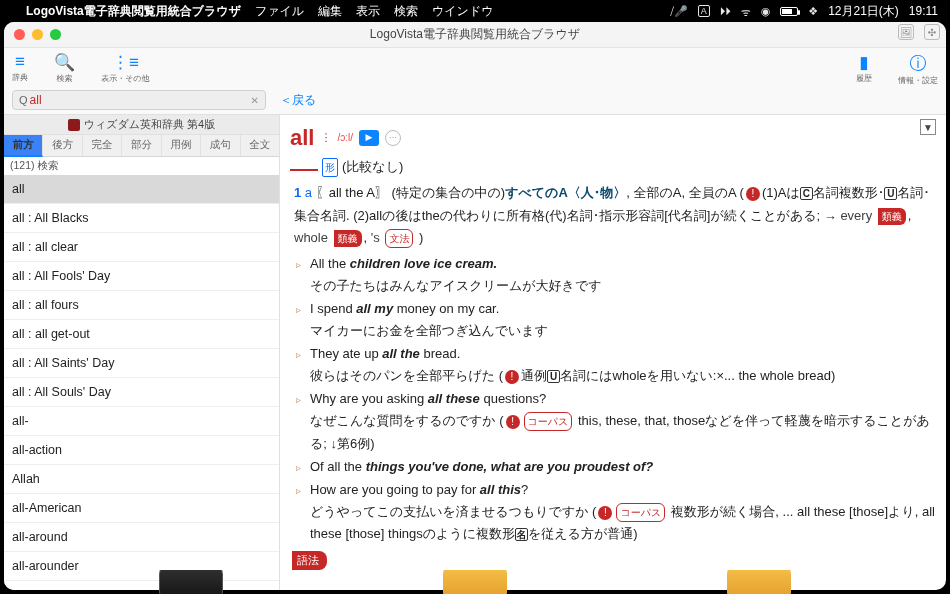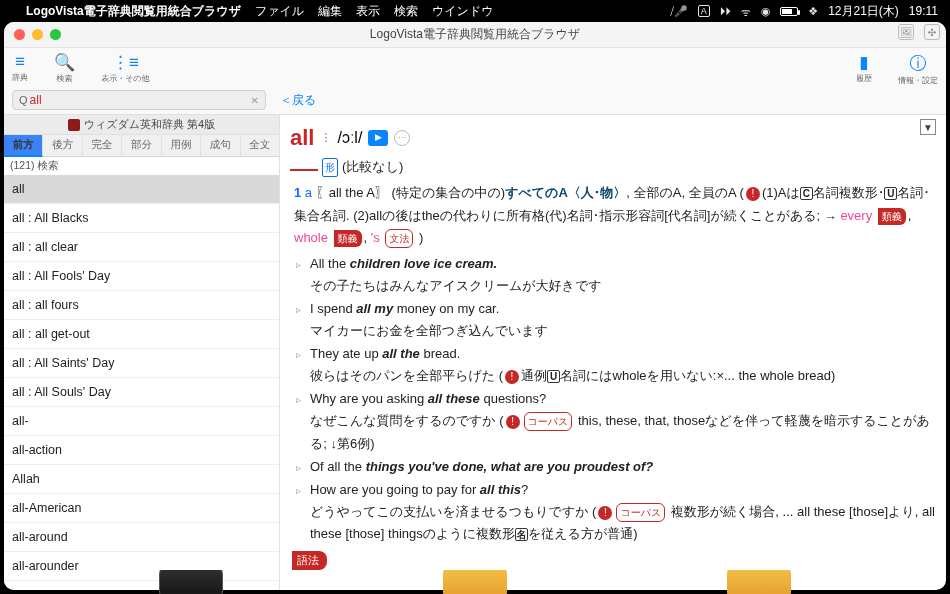--- a/index.html
+++ b/index.html
@@ -49,38 +49,38 @@
 .tab.active { background:#3b82f6; color:#333; font-weight:600; border-bottom:2px solid #0a84ff; margin-bottom:-1px;}
 .count-row { font-size:10.5px; color:#555; padding:2px 6px;}
 .result-list { flex:1; overflow:auto;}
 .result-item { padding:7px 8px; font-size:12.5px; color:#222; border-bottom:1px solid #eee; cursor:pointer;}
 .result-item.sel { background:#d9d9d9;}
 .content { flex:1; overflow:auto; padding:2px 10px 10px; font-size:13px; line-height:1.7; color:#222; position:relative;}
 .content-head-icons{position:absolute; top:2px; right:6px; display:flex; gap:10px; align-items:center;}
 .sq-ic{width:16px;height:16px;border:1px solid #bbb;border-radius:3px;display:inline-flex;align-items:center;justify-content:center;font-size:10px;color:#888;}
 .headword{display:flex;align-items:center;gap:6px;margin-top:2px;}
 .headword .hw{font-size:22px;color:#c62828;font-weight:700;}
-.headword .pron{font-size:16px;color:#000000;}
+.headword .pron{font-size:10px;color:#ef4444;}
 .play-btn{width:20px;height:16px;background:#0a84ff;border-radius:3px;display:inline-flex;align-items:center;justify-content:center;color:#fff;font-size:9px;}
 .circ-btn{width:16px;height:16px;border:1.5px solid #bbb;border-radius:50%;display:inline-flex;align-items:center;justify-content:center;font-size:8px;color:#999;}
 .arrow-dn{width:16px;height:16px;border:1px solid #888;display:inline-flex;align-items:center;justify-content:center;font-size:10px;color:#444;margin-left:6px;align-self:flex-start;}
 .hr{height:2px;background:#c62828;width:28px;margin:6px 0 0;}
 .pos-row{display:flex;align-items:center;gap:4px;margin-bottom:4px;}
 .pos-box{border:1px solid #0a6cff;color:#0a6cff;font-size:10px;padding:0 2px;border-radius:2px;}
 .sense{margin-bottom:4px;padding-left:4px;}
 .sense .num{color:#0a6cff;font-weight:700;}
 .sense .sub{color:#0a6cff;}
 .red{color:#0c4a6e;}
 .bold{font-weight:700;}
 .it{font-style:italic;}
 .tag{display:inline-block;background:#c62828;color:#fff;font-size:10px;padding:0 4px;border-radius:0 6px 6px 0;margin:0 2px;}
 .tag.bang{border-radius:50%;width:14px;height:14px;padding:0;text-align:center;line-height:14px;}
 .box-tag{display:inline-block;border:1px solid #c62828;color:#c62828;font-size:10px;padding:0 3px;border-radius:6px;margin:0 2px;}
 .ubox,.cbox,.mbox{display:inline-block;border:1px solid #333;font-size:10px;width:13px;height:13px;text-align:center;line-height:12px;border-radius:2px;font-weight:700;}
-.link{color:#ec4899;}
+.link{color:#404040;}
 .example{position:relative;padding-left:20px;margin:1px 0;}
 .example:before{content:"▹";position:absolute;left:6px;color:#c97;font-size:10px;top:3px;}
 .example .jp{display:block;padding-left:0;}
 .usage-head{display:flex;align-items:center;margin-top:6px;}
 .usage-head .tag{border-radius:0 8px 8px 0;padding:0 8px 0 5px;font-size:11px;}
 .dock-strip{position:absolute;left:0;right:0;bottom:0;height:24px;display:flex;justify-content:center;gap:220px;overflow:hidden;}
 .dock-ic{width:64px;height:38px;border-radius:10px;position:relative;top:-6px;}
 .dock-ic.a{background:linear-gradient(#333,#111);border:1px solid #555;}
 .dock-ic.b{background:linear-gradient(#f6c34a,#e39a2a);}
 .dock-ic.c{background:linear-gradient(#f6c34a,#e39a2a);}

